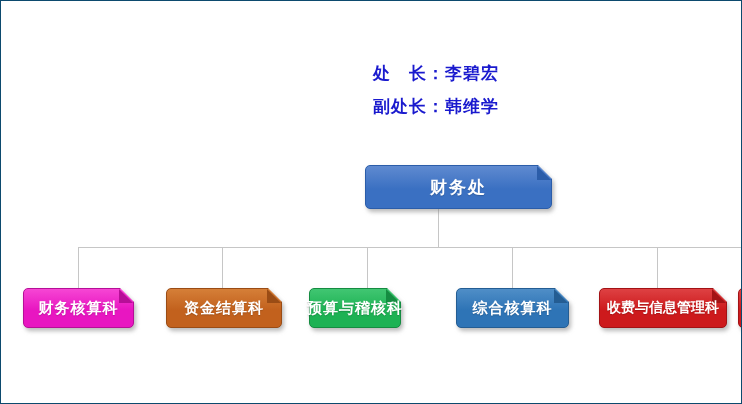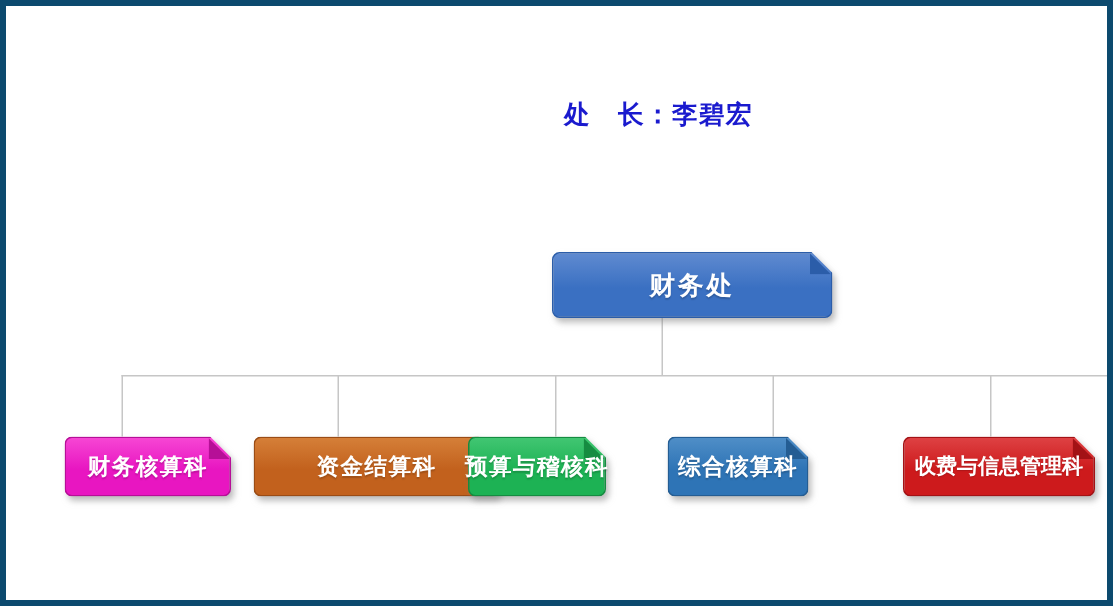--- a/index.html
+++ b/index.html
@@ -2,21 +2,21 @@
 <html><head>
 <meta charset="utf-8">
 <style>
   html,body { margin:0; padding:0; background:#fff; }
   .stage {
     position:relative;
     width:742px; height:404px;
     background:#ffffff;
     overflow:hidden;
     font-family:"Liberation Sans","DejaVu Sans",sans-serif;
-    border:4px solid #0c4a6e;
+    border:1px solid #0c4a6e;
     box-sizing:border-box;
   }
 
   
   .header-text { position:absolute; left:372px; top:56px; font-weight:bold; font-size:17px; letter-spacing:1px; }
   .header-line { height:33px; line-height:33px; white-space:nowrap; }
 
   
   .line { position:absolute; background:#c6c6c6; }
   .line.v { width:1px; }
@@ -54,35 +54,36 @@
     color:#ffffff; font-weight:bold;
     white-space:nowrap;
     text-shadow:0 1px 1px rgba(0,0,0,0.18);
   }
 
   .root  { left:364px; top:164px; width:153px; height:44px;padding-left:34px; }
   .root .node-label { font-size:17px; letter-spacing:2px; }
 
   .child { top:287px; height:40px; }
   .child .node-label { font-size:15px; letter-spacing:1px; }
-  .c1 { left:39px;  width:111px; }
-  .c2 { left:165px; width:116px;padding-left:48px; }
+  .c1 { left:22px;  width:111px; }
+  .c2 { left:165px; width:116px; }
   .c3 { left:308px; width:92px;text-decoration:underline; }
-  .c4 { left:441px; width:94px; }
+  .c4 { left:455px; width:113px; }
   .c5 { left:598px; width:128px; }
   .c5 .node-label { font-size:14px; letter-spacing:0; }
   .c6 { left:737px; width:42px; }
 </style>
 </head>
 <body>
 
 <div class="stage">
 
   <div class="header-text" style="color: rgb(26, 26, 206);">
     <div class="header-line">处　长：李碧宏</div>
+    <div class="header-line">副处长：韩维学</div>
   </div>
 
   <div class="line v conn-root"></div>
   <div class="line h conn-bus"></div>
   <div class="line v conn-c1"></div>
   <div class="line v conn-c2"></div>
   <div class="line v conn-c3"></div>
   <div class="line v conn-c4"></div>
   <div class="line v conn-c5"></div>
 

